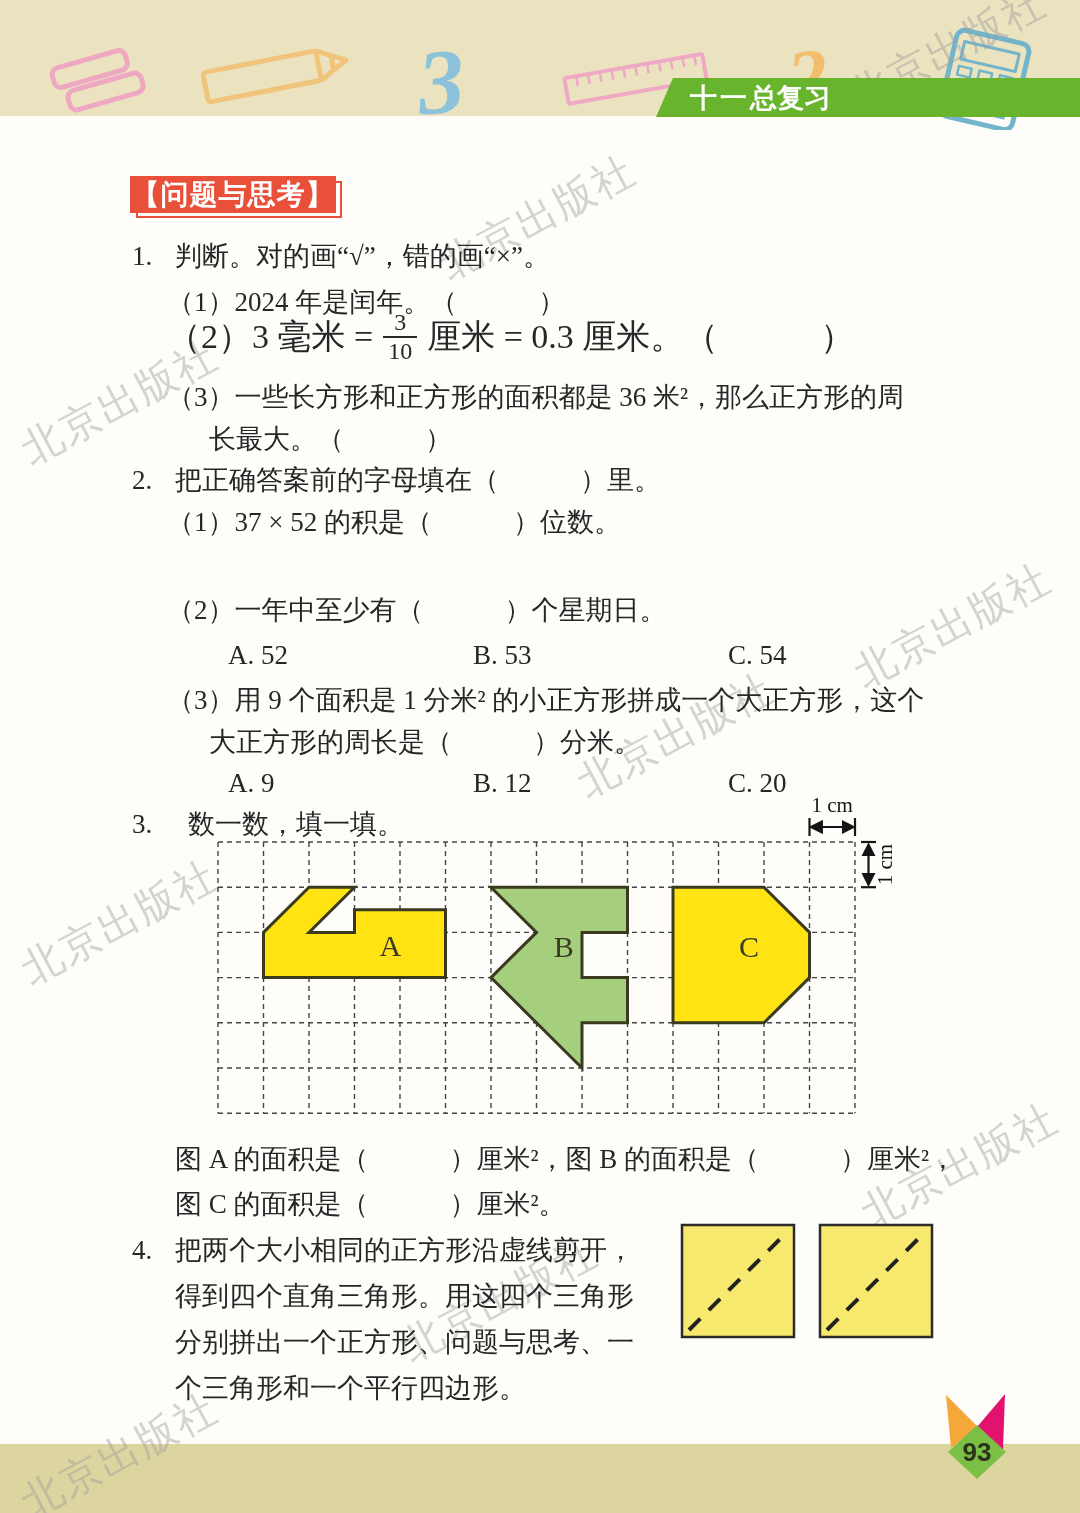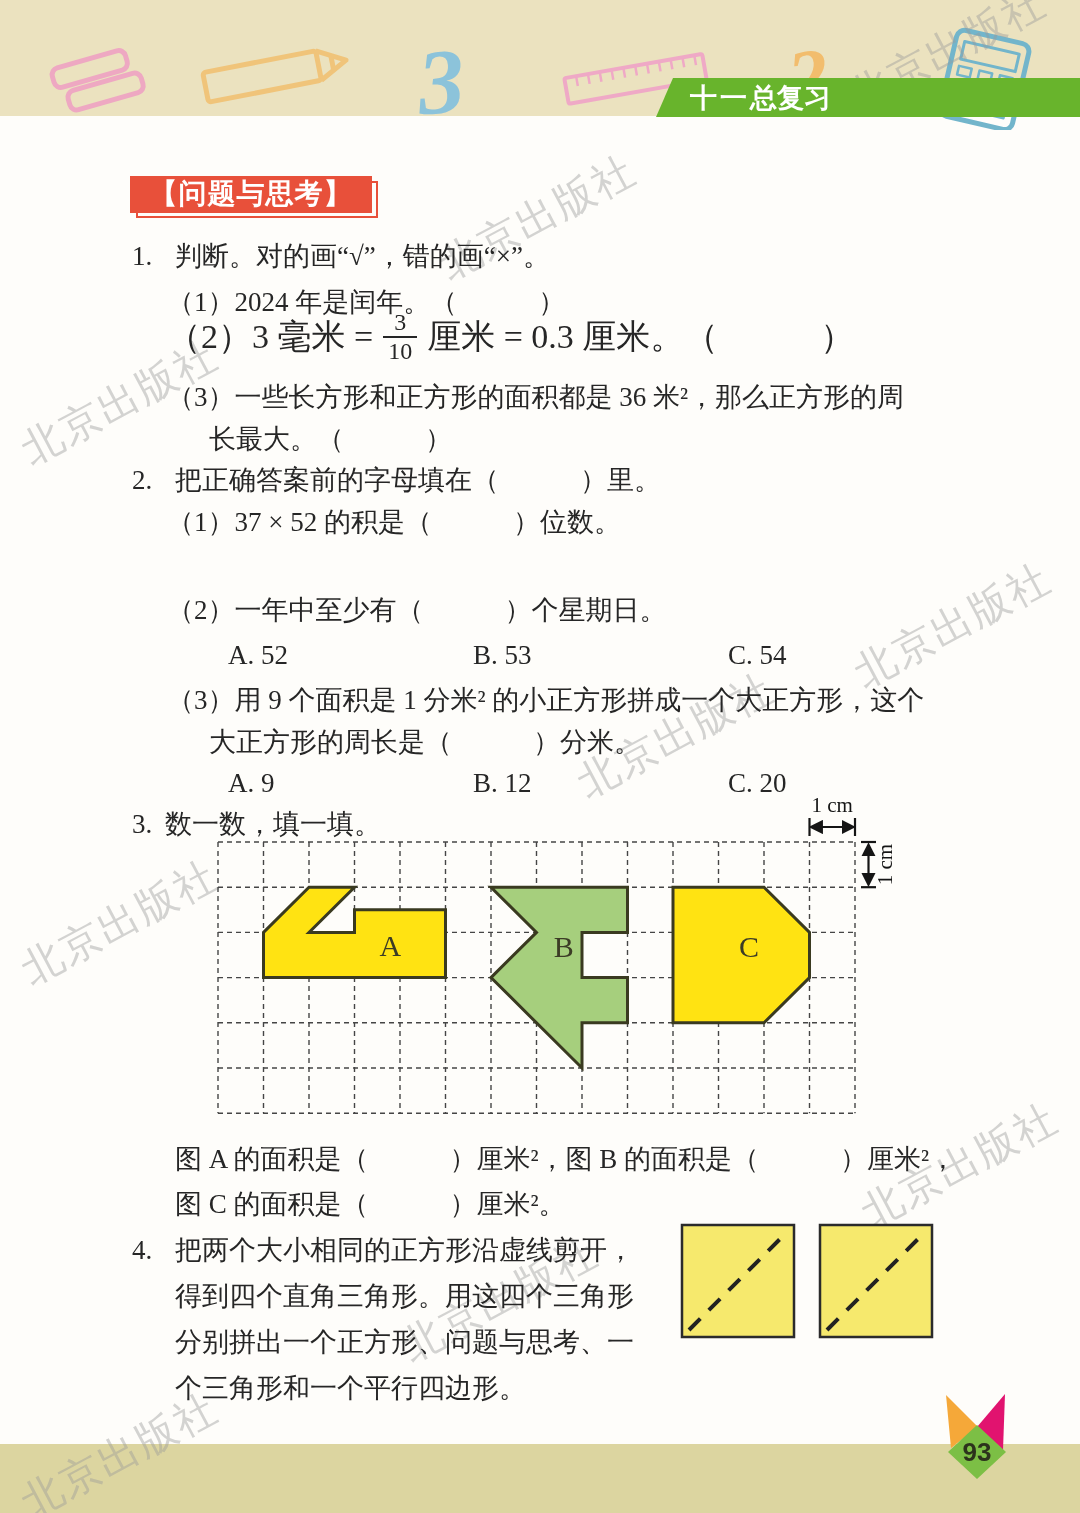--- a/index.html
+++ b/index.html
@@ -20,22 +20,22 @@
     clip-path:polygon(17px 0,100% 0,100% 100%,0 100%);z-index:3;
     display:flex;align-items:center;padding-left:34px;box-sizing:border-box;
     font-family:var(--sans);font-weight:bold;color:#fff;font-size:27px;
   }
   .banner .chap{letter-spacing:3px;}
   .wm{
     position:absolute;z-index:1;font-family:var(--serif);font-size:41px;letter-spacing:2px;
     color:#9a9a9a;opacity:.42;transform:rotate(-28deg);white-space:nowrap;pointer-events:none;
   }
   .badge{
-    position:absolute;left:130px;top:176px;width:242px;height:37px;background:var(--badge);z-index:2;
-    display:flex;align-items:flex-end;justify-content:center;
+    position:absolute;left:130px;top:176px;width:206px;height:37px;background:var(--badge);z-index:2;
+    display:flex;align-items:center;justify-content:center;
     font-family:var(--sans);font-weight:bold;font-size:28px;color:#fff;letter-spacing:1px;
   }
   .badge::after{
     content:'';position:absolute;left:0;top:0;right:0;bottom:0;
     border:2px solid var(--badge);transform:translate(6px,5px);z-index:-1;
   }
   .ln{position:absolute;z-index:2;font-size:27px;line-height:33px;white-space:nowrap;color:var(--text);}
   .opts{position:absolute;z-index:2;width:720px;height:34px;}
   .opts span{position:absolute;top:0;font-size:27px;white-space:nowrap;color:var(--text);}
   .opts .oA{left:0;} .opts .oB{left:245px;} .opts .oC{left:500px;}
@@ -145,21 +145,21 @@
 
   <span class="ln" style="left:167px;top:684px">（3）用 9 个面积是 1 分米² 的小正方形拼成一个大正方形，这个</span>
   <span class="ln" style="left:209px;top:726px">大正方形的周长是（　　　）分米。</span>
   <div class="opts" style="left:228px;top:768px">
     <span class="oA">A. 9</span>
     <span class="oB">B. 12</span>
     <span class="oC">C. 20</span>
   </div>
 
   <span class="ln" style="left:132px;top:808px">3.</span>
-  <span class="ln" style="left:165px;top:808px">数一数，填一填。</span>
+  <span class="ln" style="left:188px;top:808px">数一数，填一填。</span>
 
   <svg id="grid-svg" width="715" height="335" viewBox="0 0 715 335">
     <defs>
       <marker id="ah" viewBox="0 0 10 10" refX="8" refY="5" markerWidth="6.5" markerHeight="6.5" orient="auto-start-reverse">
         <path d="M0,0 L10,5 L0,10 z" fill="#151515"></path>
       </marker>
     </defs>
   <line x1="18" y1="52" x2="18" y2="323.20000000000005" class="gridline"></line>
       <line x1="63.5" y1="52" x2="63.5" y2="323.20000000000005" class="gridline"></line>
       <line x1="109" y1="52" x2="109" y2="323.20000000000005" class="gridline"></line>

